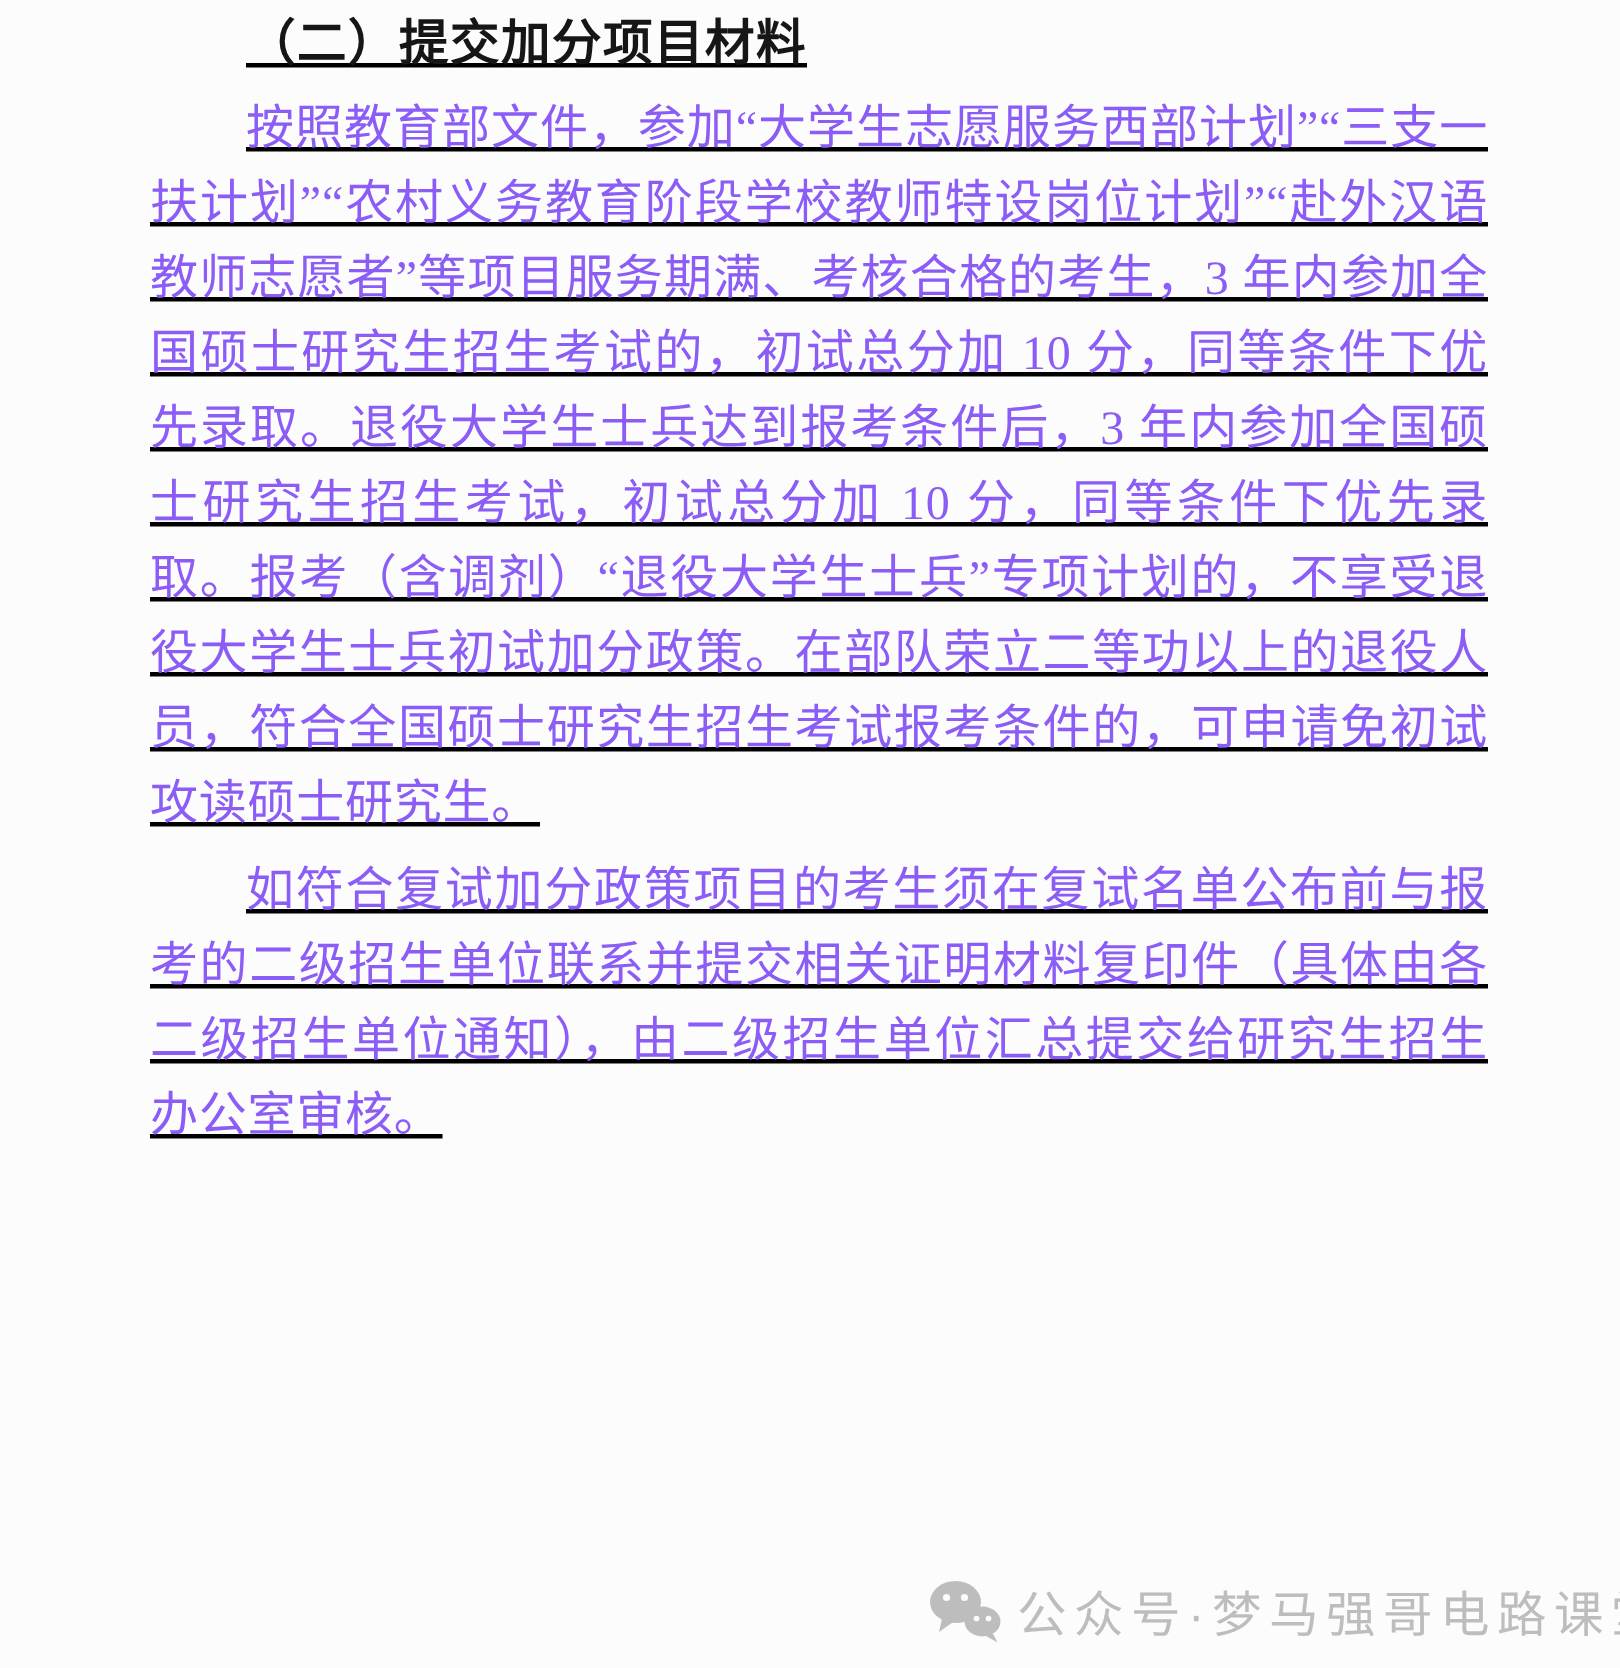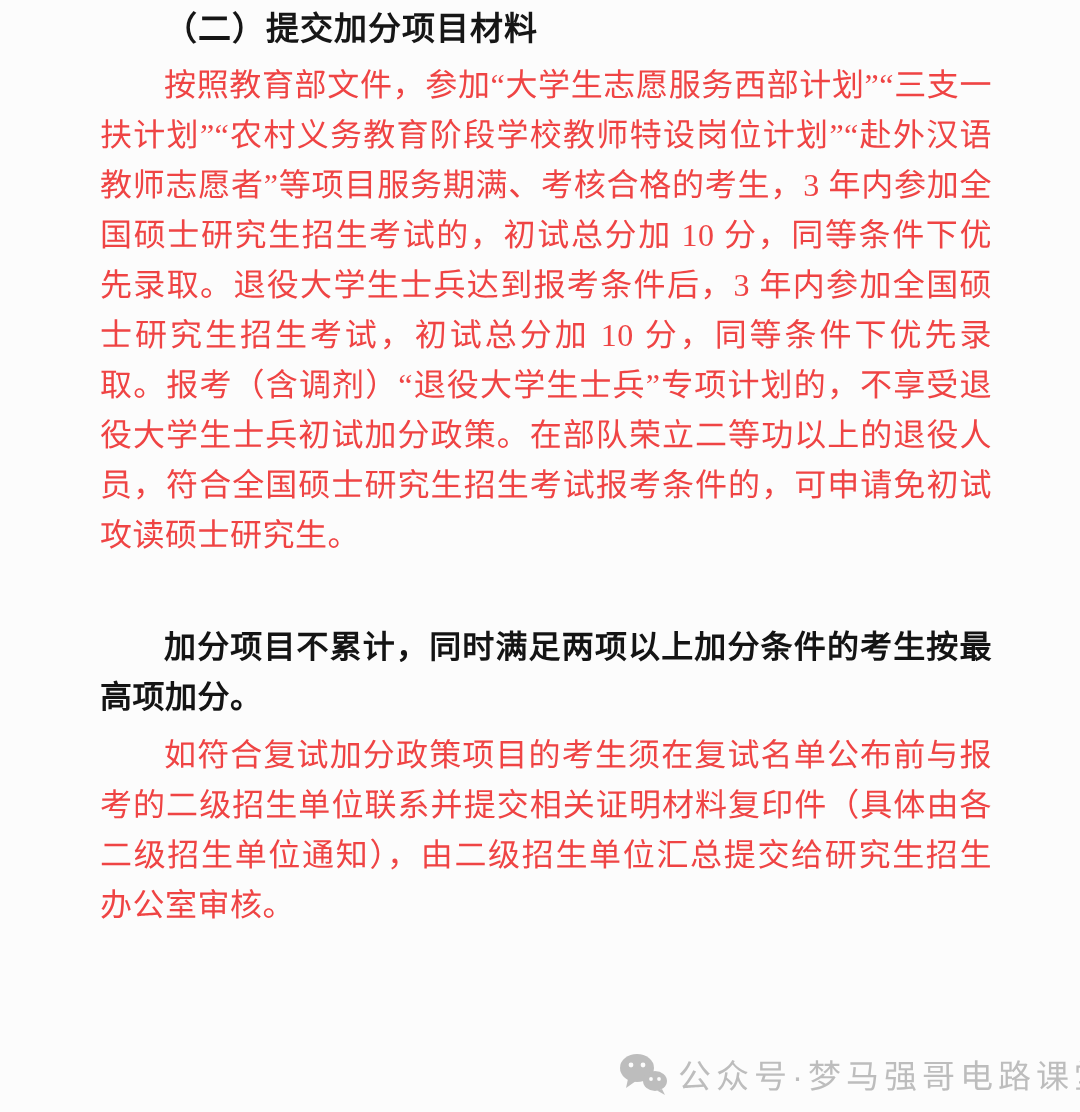--- a/index.html
+++ b/index.html
@@ -13,36 +13,37 @@
     background: #fcfcfc;
     font-family: "Liberation Serif", "DejaVu Serif", serif;
     position: relative;
   }
   .page {
     box-sizing: border-box;
     width: 1080px;
     height: 1092px;
     padding: 6px 88px 12px 100px;
     position: relative;
+    text-decoration: underline;
   }
   .doc-heading {
     margin: 0 0 8px 0;
     padding-left: 64px;
     font-family: "Liberation Sans", "DejaVu Sans", sans-serif;
     font-weight: 700;
     font-size: 33px;
     line-height: 46px;
     color: #161616;
     letter-spacing: 1px;
   }
   .para {
     margin: 0;
     font-size: 32px;
     line-height: 50px;
-    color: #ef4444;
+    color: #8b5cf6;
     text-align: justify;
     text-indent: 2em;
     letter-spacing: 0.5px;
   }
   .para.bold {
     font-family: "Liberation Sans", "DejaVu Sans", sans-serif;
     font-weight: 700;
     color: #141414;
   }
   .para.gap-before {
@@ -77,21 +78,20 @@
 </head>
 <body>
 
 <div class="page">
 
   <h2 class="doc-heading">（二）提交加分项目材料</h2>
 
   <p class="para">按照教育部文件，参加“大学生志愿服务西部计划”“三支一扶计划”“农村义务教育阶段学校教师特设岗位计划”“赴外汉语教师志愿者”等项目服务期满、考核合格的考生，3 年内参加全国硕士研究生招生考试的，初试总分加 10 分，同等条件下优先录取。退役大学生士兵达到报考条件后，3 年内参加全国硕士研究生招生考试，初试总分加 10 分，同等条件下优先录取。报考（含调剂）“退役大学生士兵”专项计划的，不享受退役大学生士兵初试加分政策。在部队荣立二等功以上的退役人员，符合全国硕士研究生招生考试报考条件的，可申请免初试攻读硕士研究生。</p>
 
 
-  <p class="para bold gap-before">加分项目不累计，同时满足两项以上加分条件的考生按最高项加分。</p>
 
   <p class="para small-gap-before">如符合复试加分政策项目的考生须在复试名单公布前与报考的二级招生单位联系并提交相关证明材料复印件（具体由各二级招生单位通知），由二级招生单位汇总提交给研究生招生办公室审核。</p>
 
   <div class="watermark">
     <svg class="wechat-icon" viewBox="0 0 50 44" xmlns="http://www.w3.org/2000/svg" aria-hidden="true">
       <ellipse cx="19" cy="16" rx="17" ry="14" fill="#b3b3b3"></ellipse>
       <polygon points="10,27 8,36 18,29" fill="#b3b3b3"></polygon>
       <circle cx="13" cy="13" r="2.4" fill="#fcfcfc"></circle>
       <circle cx="25" cy="13" r="2.4" fill="#fcfcfc"></circle>
       <ellipse cx="37" cy="29" rx="12" ry="10" fill="#b3b3b3"></ellipse>

